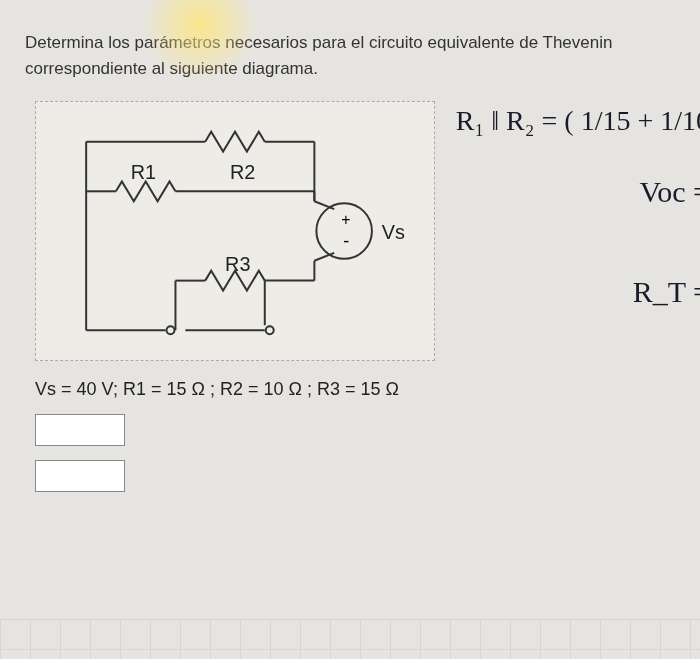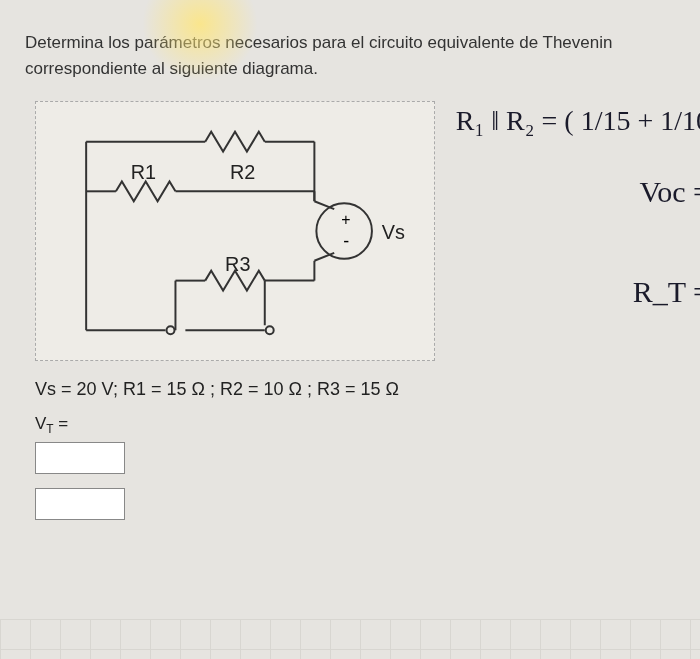--- a/index.html
+++ b/index.html
@@ -121,26 +121,23 @@
     <circle cx="235" cy="230" r="4" fill="none" stroke="#333" stroke-width="2"></circle>
     <line x1="230" y1="180" x2="230" y2="225" stroke="#333" stroke-width="2"></line>
 
     <text x="95" y="78" font-size="20" fill="#222">R1</text>
     <text x="195" y="78" font-size="20" fill="#222">R2</text>
     <text x="190" y="170" font-size="20" fill="#222">R3</text>
     <text x="348" y="138" font-size="20" fill="#222">Vs</text>
   </svg>
 </div>
 
-<div class="given-line">Vs = 20 V; R1 = 15 Ω ; R2 = 10 Ω ; R3 = 15 Ω</div>
+<div class="given-line">Vs = 40 V; R1 = 15 Ω ; R2 = 10 Ω ; R3 = 15 Ω</div>
 
 <div class="answer-block">
-  <div class="answer-label">
-    <span>V</span><sub>T</sub><span> =</span>
-  </div>
   <input class="answer-input" type="text" value="" style="">
 </div>
 
 <div class="answer-block">
   <input class="answer-input" type="text" value="" style="">
 </div>
 
 <div class="handwriting hw1">R₁ ‖ R₂ = ( 1/15 + 1/10</div>
 <div class="handwriting hw2">Voc =</div>
 <div class="handwriting hw3">R_T =</div>

